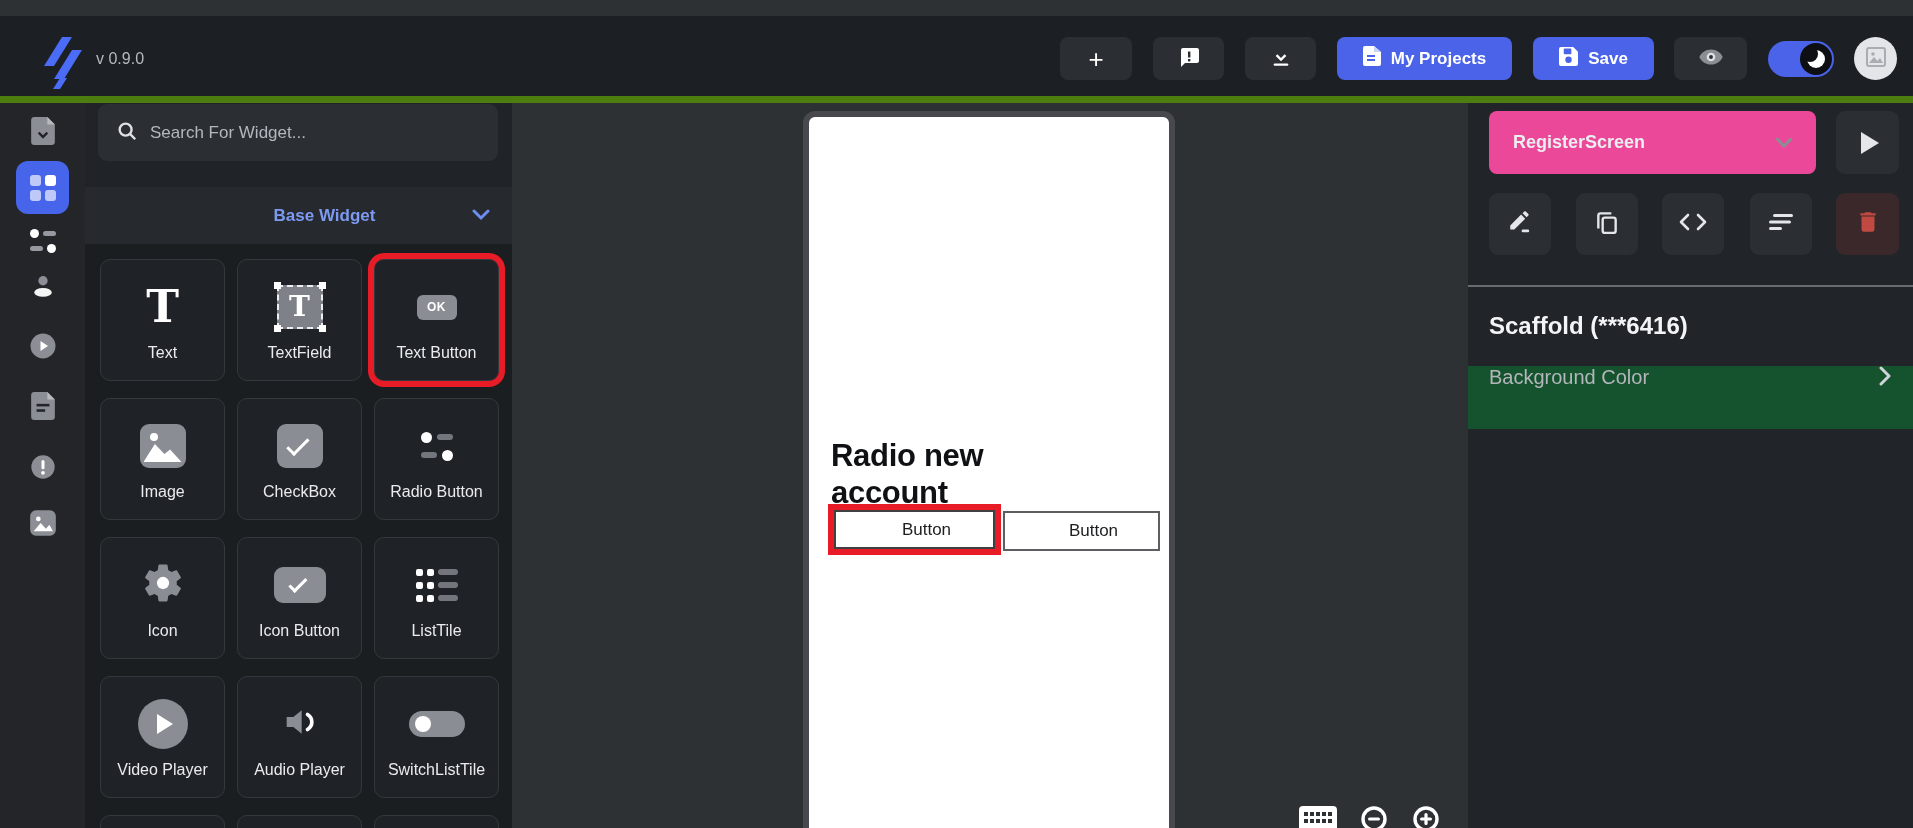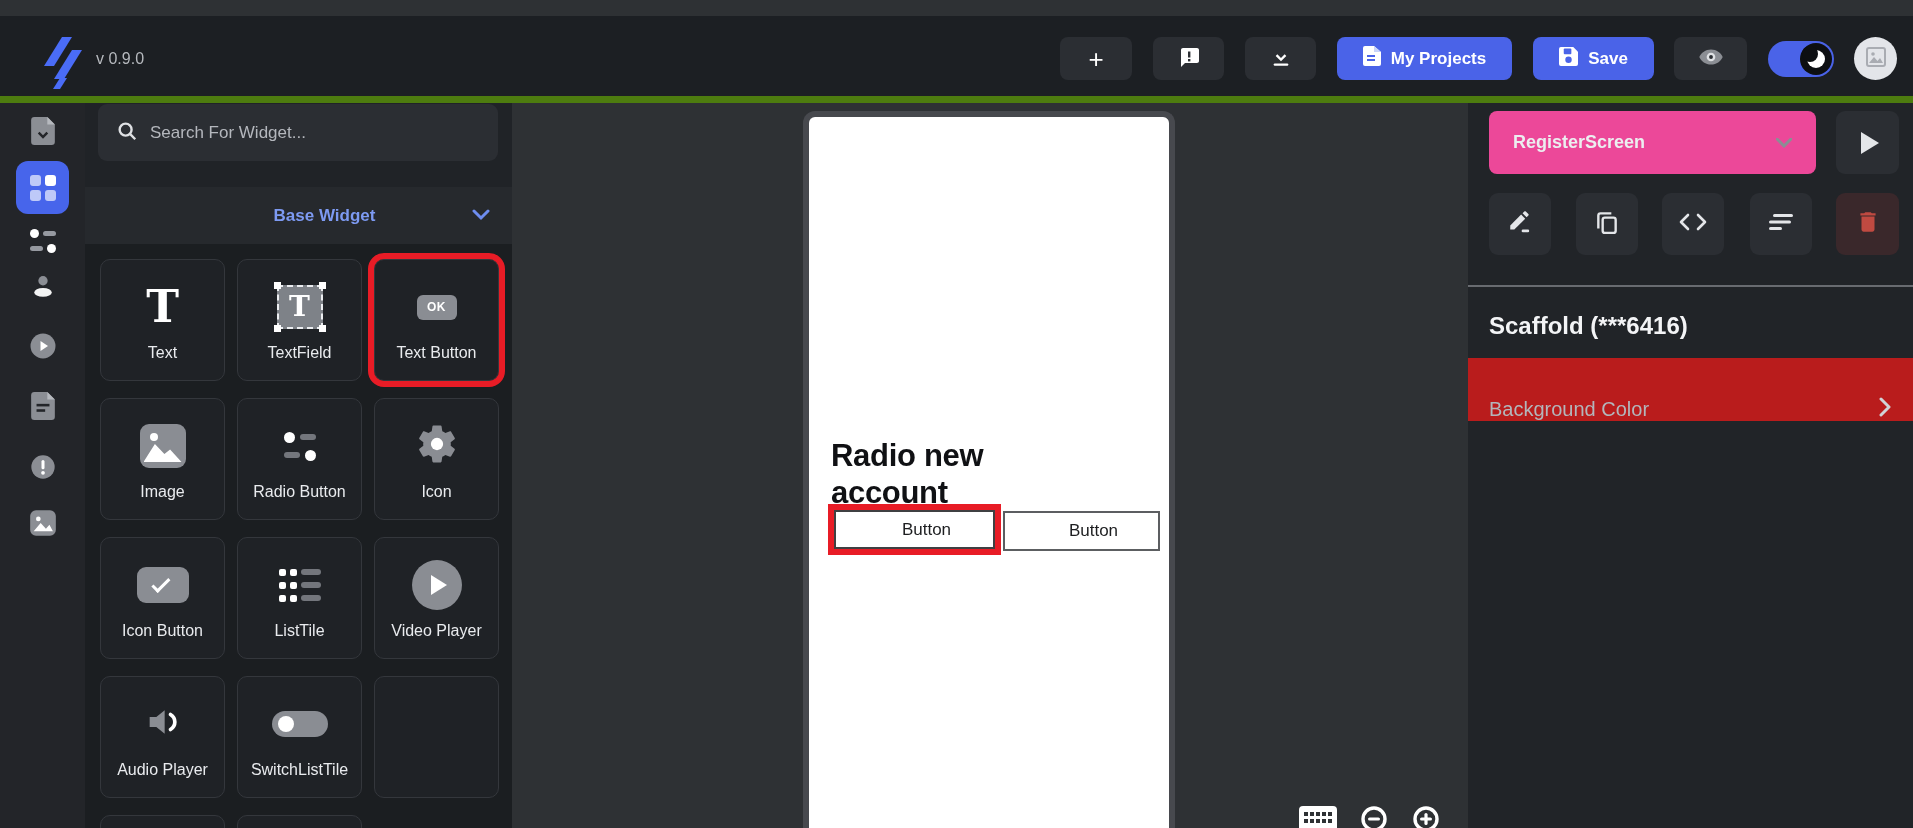--- a/index.html
+++ b/index.html
@@ -99,21 +99,21 @@
   .dropdown .chev { position:absolute; right:24px; color:#8b8e94; }
   .rp-btn { position:absolute; width:62px; height:62px; border-radius:9px; background:#2b2e33; display:flex; align-items:center; justify-content:center; color:#e4e6e9; cursor:pointer; }
   .rp-play { left:368px; top:23px; width:63px; height:63px; }
   .rp-edit { left:21px; top:105px; }
   .rp-copy { left:108px; top:105px; }
   .rp-code { left:194px; top:105px; }
   .rp-align { left:282px; top:105px; }
   .rp-trash { left:368px; top:105px; width:63px; background:#3a282b; color:#c04a41; }
   .rp-divider { position:absolute; left:0; top:197px; width:445px; height:2px; background:#686b70; }
   .rp-node { position:absolute; left:21px; top:224px; color:#f3f4f6; font-size:24px; font-weight:700; }
-  .prop-row { position:absolute; left:0; top:270px; width:445px; height:63px; background:#b91c1c; display:flex; align-items:flex-end; cursor:pointer; }
+  .prop-row { position:absolute; left:0; top:278px; width:445px; height:63px; background:#14532d; display:flex; align-items:flex-start; cursor:pointer; }
   .prop-row .lbl { margin-left:21px; color:#b3b6bb; font-size:20px; }
   .prop-row .chev { position:absolute; right:22px; color:#d0d3d7; }
 
   .play-tri { width:0; height:0; border-left:18px solid currentColor; border-top:11px solid transparent; border-bottom:11px solid transparent; margin-left:5px; }
 </style>
 </head>
 <body>
 
 <div class="topbar">
   <div class="logo">
@@ -316,20 +316,28 @@
       </div>
 
       <div class="card">
         <span class="icn">
             <span class="imgic">
               <span class="dot"></span>
               <span class="mtn"></span>
             </span>
           </span>
         <span class="clabel">Image</span>
+      </div>
+      <div class="card">
+        <span class="icn">
+            <span class="cbx">
+              <span class="check"></span>
+            </span>
+          </span>
+        <span class="clabel">CheckBox</span>
       </div>
       <div class="card">
         <span class="icn">
             <span class="radioic">
           <span class="r">
                 <span class="dot"></span>
                 <span class="bar"></span>
               </span>
           <span class="r">
                 <span class="bar"></span>

